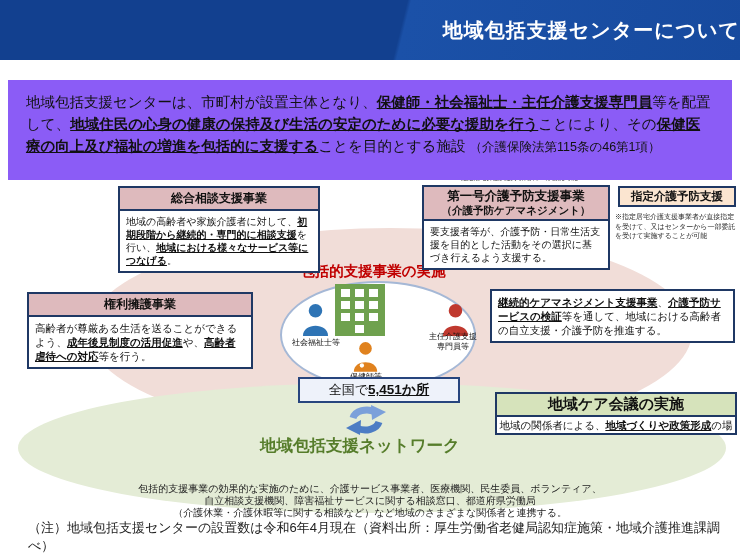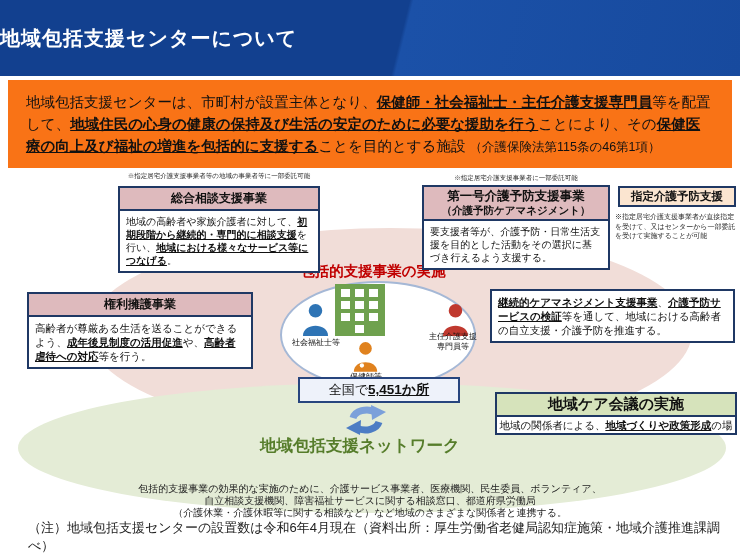--- a/index.html
+++ b/index.html
@@ -1,27 +1,27 @@
 <!DOCTYPE html>
 <html><head>
 <meta charset="utf-8">
 <style>
   html,body{margin:0;padding:0;background:#fff;}
   #canvas{position:relative;width:740px;height:555px;background:#ffffff;overflow:hidden;
           font-family:"Liberation Sans",sans-serif;color:#111;}
   .abs{position:absolute;box-sizing:border-box;}
 
   
-  .band{left:0;top:8;width:740px;height:76px;
+  .band{left:0;top:8;width:740px;height:60px;
         background:linear-gradient(104deg,#12408f 0%,#12408f 54%,#1b51a8 54.5%,#174a9e 100%);
-        display:flex;align-items:center;justify-content:flex-start;z-index:4;}
+        display:flex;align-items:center;justify-content:flex-end;z-index:4;}
   .band-title{color:#ffffff;font-size:20px;font-weight:bold;letter-spacing:1px;}
 
   
-  .intro{left:8px;top:80px;width:724px;height:88px;background:#f97316;
+  .intro{left:8px;top:80px;width:724px;height:100px;background:#8b5cf6;
          padding:11px 18px;font-size:14.5px;line-height:22px;z-index:4;}
   .su{font-weight:bold;text-decoration:underline;}
   .sm{font-size:12.5px;}
 
   
   .pink-ellipse{left:88px;top:228px;width:604px;height:208px;border-radius:50%;
                 background:#f1ddd8;z-index:0;}
   .green-ellipse{left:18px;top:383px;width:708px;height:130px;border-radius:50%;
                  background:#e4ecd6;z-index:0;}
 

